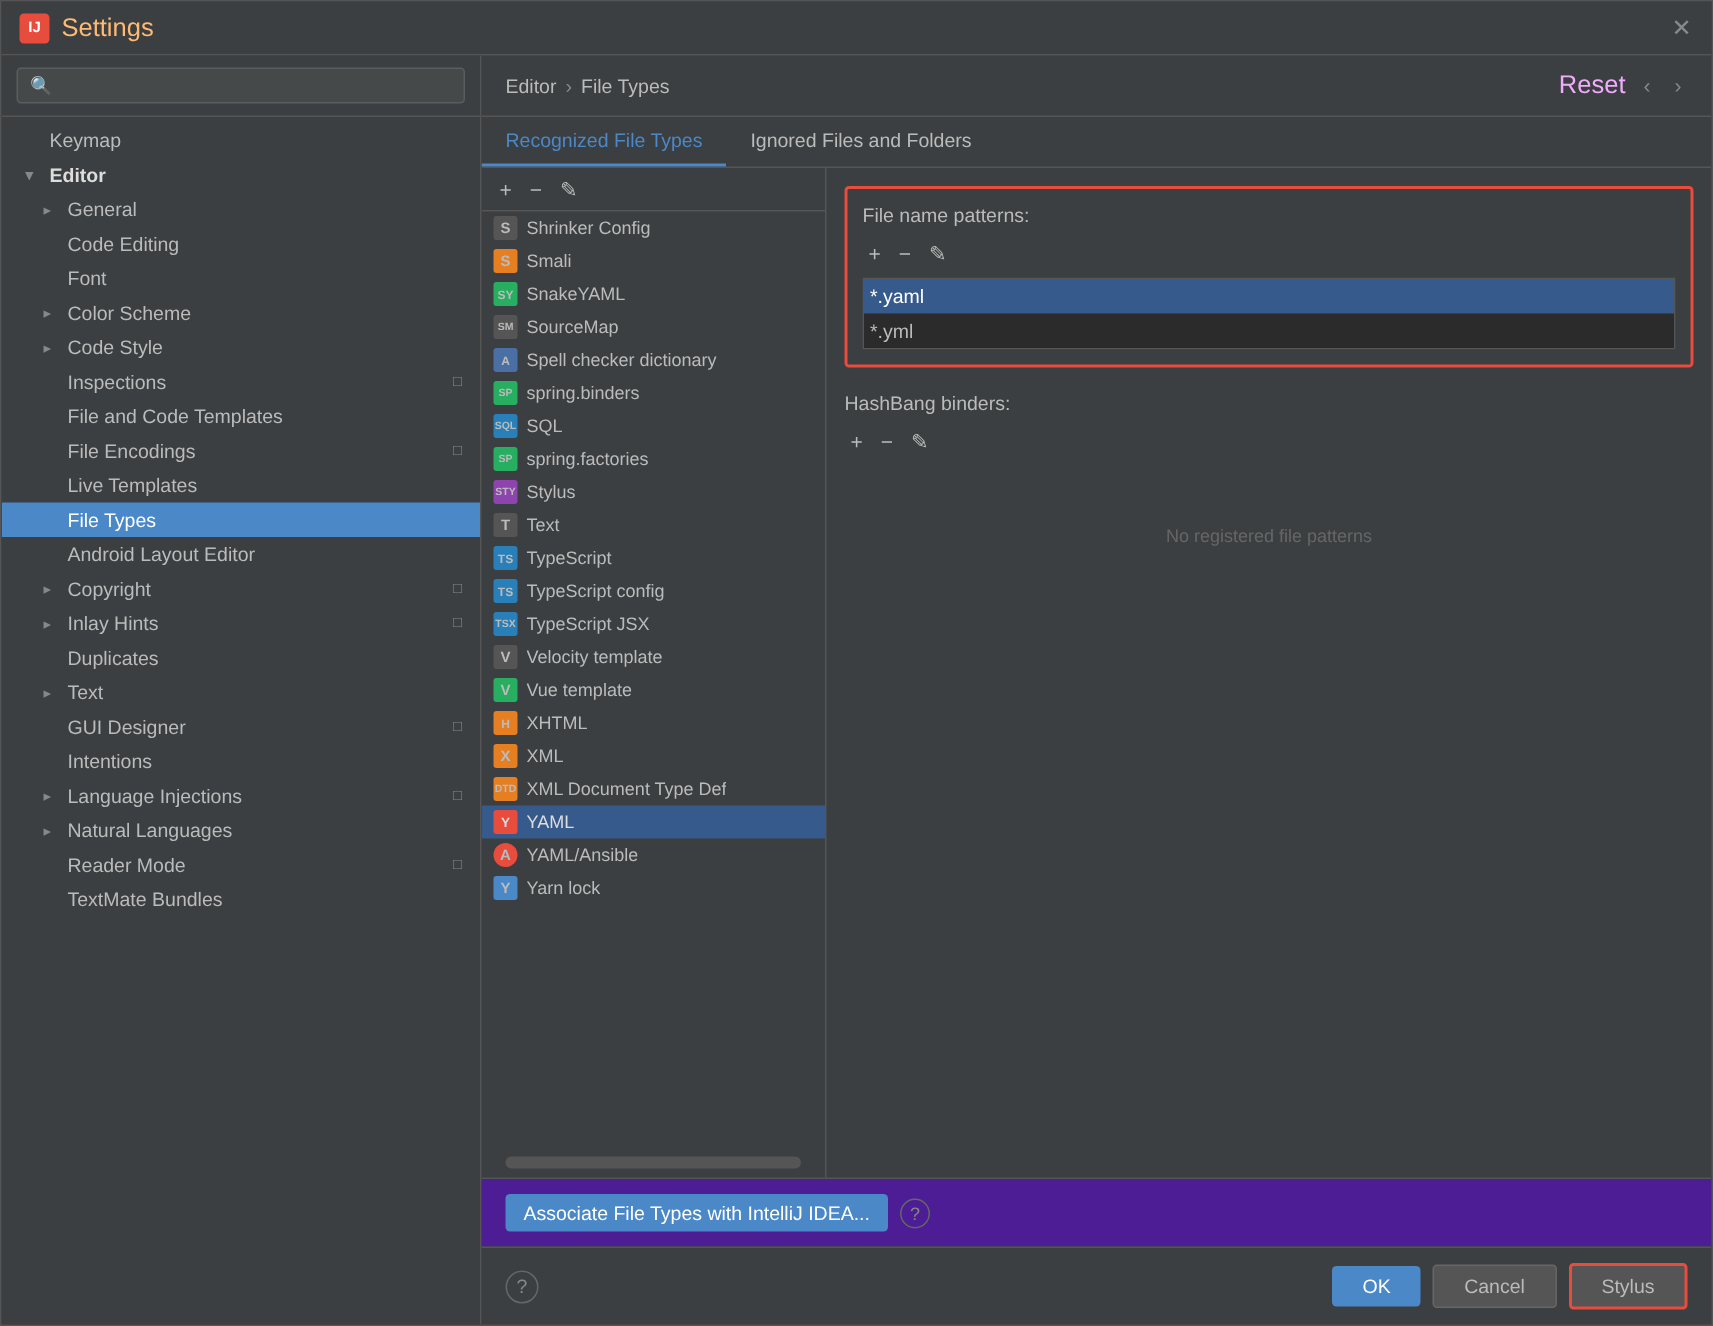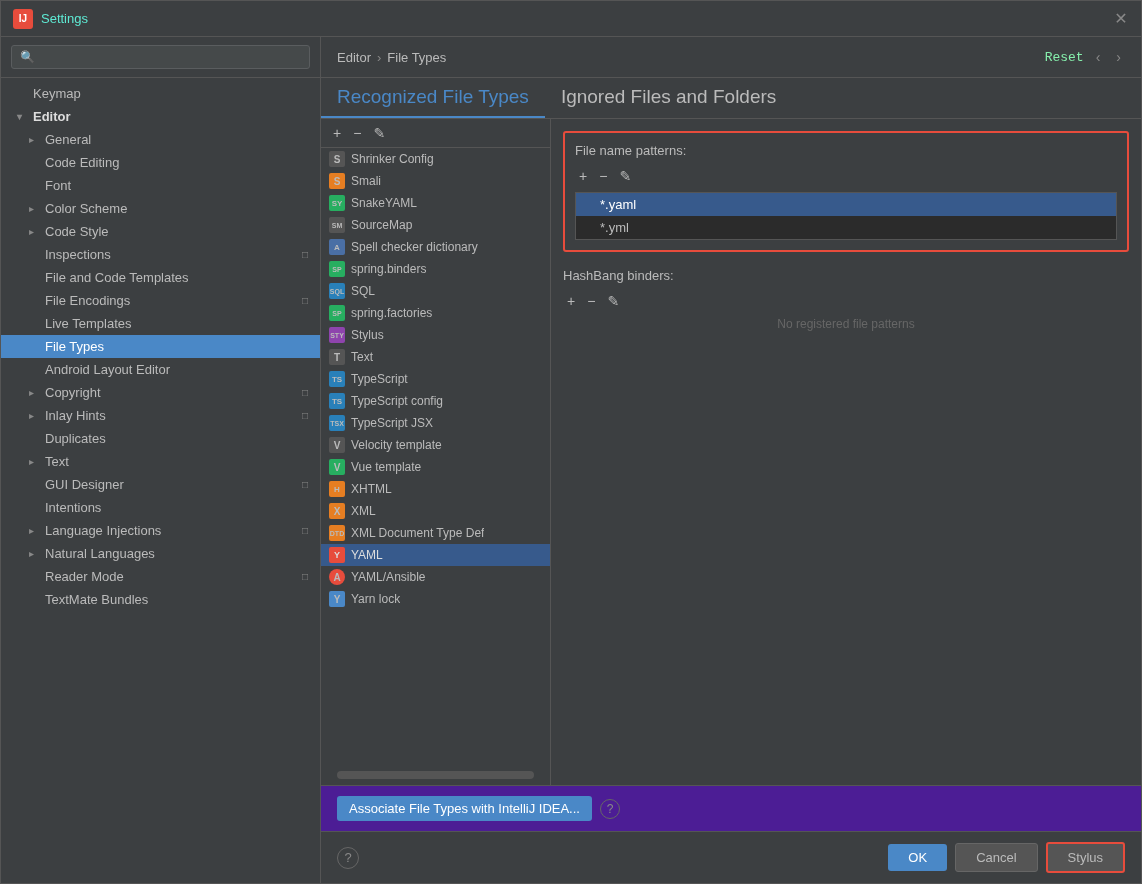--- a/index.html
+++ b/index.html
@@ -2,21 +2,21 @@
 <html><head>
   <meta charset="utf-8">
   <style>
     * { box-sizing: border-box; margin: 0; padding: 0; }
     body { font-family: 'Segoe UI', Arial, sans-serif; font-size: 13px; background: #3c3f41; color: #bbbbbb; width: 1142px; height: 884px; overflow: hidden; }
 
     .window { width: 1142px; height: 884px; background: #3c3f41; display: flex; flex-direction: column; border: 1px solid #555; }
 
     .titlebar { background: #3c3f41; height: 36px; display: flex; align-items: center; padding: 0 12px; border-bottom: 1px solid #555; flex-shrink: 0; }
     .titlebar-icon { width: 20px; height: 20px; margin-right: 8px; background: #e74c3c; border-radius: 3px; display: flex; align-items: center; justify-content: center; font-size: 10px; color: white; font-weight: bold; flex-shrink: 0; }
-    .titlebar-title { color: #5eead4; font-size: 13px; flex: 1; }
+    .titlebar-title { color: #fdba74; font-size: 17px; flex: 1; }
     .titlebar-close { width: 16px; height: 16px; cursor: pointer; color: #888; font-size: 16px; display: flex; align-items: center; justify-content: center; }
 
     .main-content { display: flex; flex: 1; overflow: hidden; }
 
     
     .sidebar { width: 320px; background: #3c3f41; border-right: 1px solid #555; display: flex; flex-direction: column; overflow: hidden; flex-shrink: 0; }
     .search-box { padding: 8px 10px; border-bottom: 1px solid #555; }
     .search-input { width: 100%; background: #45494a; border: 1px solid #5a5d5f; border-radius: 3px; color: #bbbbbb; padding: 4px 8px; font-size: 12px; outline: none; }
     .sidebar-tree { flex: 1; overflow-y: auto; padding: 4px 0; }
     .sidebar-item { padding: 4px 12px 4px 16px; cursor: pointer; display: flex; align-items: center; white-space: nowrap; }
@@ -29,26 +29,26 @@
 
     
     .right-panel { flex: 1; display: flex; flex-direction: column; overflow: hidden; }
 
     
     .panel-header { background: #3c3f41; padding: 10px 16px; border-bottom: 1px solid #555; display: flex; align-items: center; justify-content: space-between; flex-shrink: 0; }
     .breadcrumb { display: flex; align-items: center; gap: 6px; color: #bbbbbb; font-size: 13px; }
     .breadcrumb .sep { color: #888; }
     .breadcrumb .current { color: #bbbbbb; }
     .header-actions { display: flex; align-items: center; gap: 8px; }
-    .reset-link { color: #86efac; cursor: pointer; font-size: 13px; font-family: Liberation Mono, monospace; }
+    .reset-link { color: #f0abfc; cursor: pointer; font-size: 17px; }
     .nav-btn { background: none; border: none; color: #888; cursor: pointer; font-size: 14px; padding: 2px 4px; }
 
     
     .tabs { display: flex; border-bottom: 1px solid #555; background: #3c3f41; flex-shrink: 0; }
-    .tab { padding: 8px 16px; cursor: pointer; color: #bbbbbb; border-bottom: 2px solid transparent; font-size: 19px; }
+    .tab { padding: 8px 16px; cursor: pointer; color: #bbbbbb; border-bottom: 2px solid transparent; font-size: 13px; }
     .tab.active { color: #4a88c7; border-bottom-color: #4a88c7; }
 
     
     .content-area { display: flex; flex: 1; overflow: hidden; }
 
     
     .filetypes-panel { width: 230px; border-right: 1px solid #555; display: flex; flex-direction: column; flex-shrink: 0; }
     .list-toolbar { padding: 4px 8px; border-bottom: 1px solid #555; display: flex; align-items: center; gap: 4px; background: #3c3f41; }
     .toolbar-btn { background: none; border: none; color: #bbbbbb; cursor: pointer; font-size: 14px; padding: 2px 4px; border-radius: 2px; }
     .filetype-list { flex: 1; overflow-y: auto; }
@@ -57,25 +57,25 @@
     .filetype-icon { width: 16px; height: 16px; flex-shrink: 0; display: flex; align-items: center; justify-content: center; font-size: 10px; font-weight: bold; border-radius: 2px; }
     .filetype-name { font-size: 12px; overflow: hidden; text-overflow: ellipsis; }
 
     
     .details-panel { flex: 1; display: flex; flex-direction: column; padding: 12px; overflow: hidden; }
 
     .patterns-section { border: 2px solid #e74c3c; border-radius: 3px; padding: 10px; margin-bottom: 16px; background: #3c3f41; }
     .section-label { color: #bbbbbb; font-size: 13px; margin-bottom: 8px; }
     .section-toolbar { display: flex; align-items: center; gap: 4px; margin-bottom: 6px; }
     .pattern-list { background: #2b2b2b; border: 1px solid #555; }
-    .pattern-item { padding: 4px 24px; cursor: pointer; font-size: 13px; color: #bbbbbb; }
+    .pattern-item { padding: 4px 4px; cursor: pointer; font-size: 13px; color: #bbbbbb; }
     .pattern-item.selected { background: #375a8c; color: white; }
 
     .hashbang-section { flex: 1; display: flex; flex-direction: column; }
-    .no-patterns { color: #666; font-size: 12px; text-align: center; }
+    .no-patterns { color: #666; font-size: 12px; text-align: center; margin-top: 40px; }
 
     
     .bottom-bar { padding: 10px 16px; border-top: 1px solid #555; display: flex; align-items: center; background: #4c1d95; flex-shrink: 0; }
     .assoc-btn { background: #4a88c7; border: none; color: white; padding: 5px 12px; border-radius: 3px; cursor: pointer; font-size: 13px; margin-right: 8px; }
     .help-icon { width: 20px; height: 20px; border-radius: 50%; border: 1px solid #666; color: #888; display: flex; align-items: center; justify-content: center; font-size: 12px; cursor: pointer; }
 
     
     .footer { padding: 10px 16px; border-top: 1px solid #555; display: flex; align-items: center; justify-content: flex-end; gap: 8px; background: #3c3f41; flex-shrink: 0; }
     .btn-ok { background: #4a88c7; border: none; color: white; padding: 6px 20px; border-radius: 3px; cursor: pointer; font-size: 13px; }
     .btn-cancel { background: #555; border: 1px solid #666; color: #bbbbbb; padding: 6px 20px; border-radius: 3px; cursor: pointer; font-size: 13px; }

